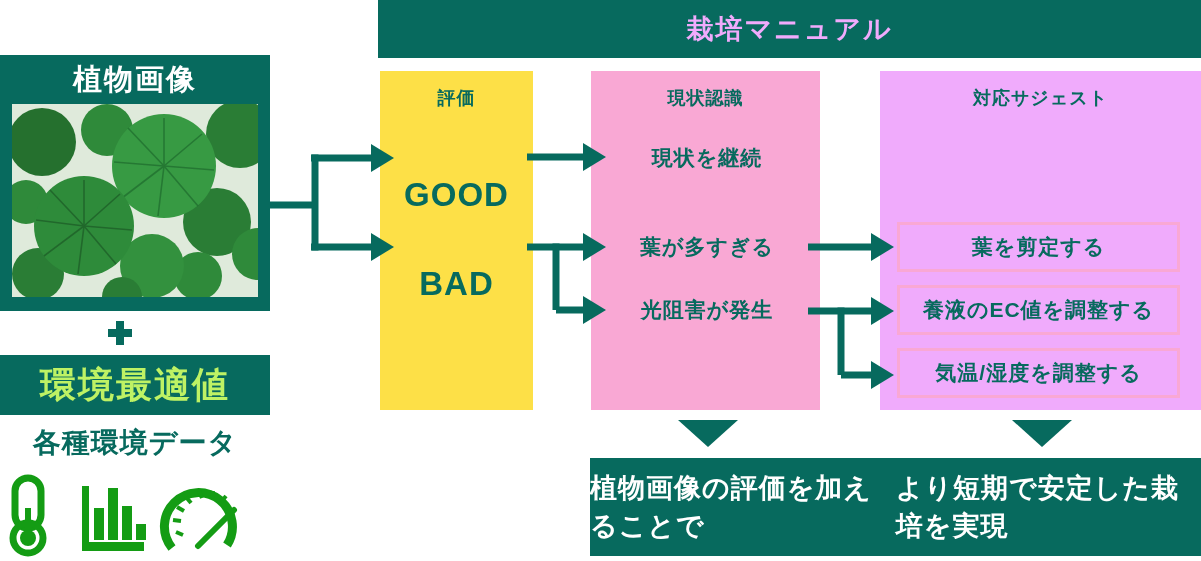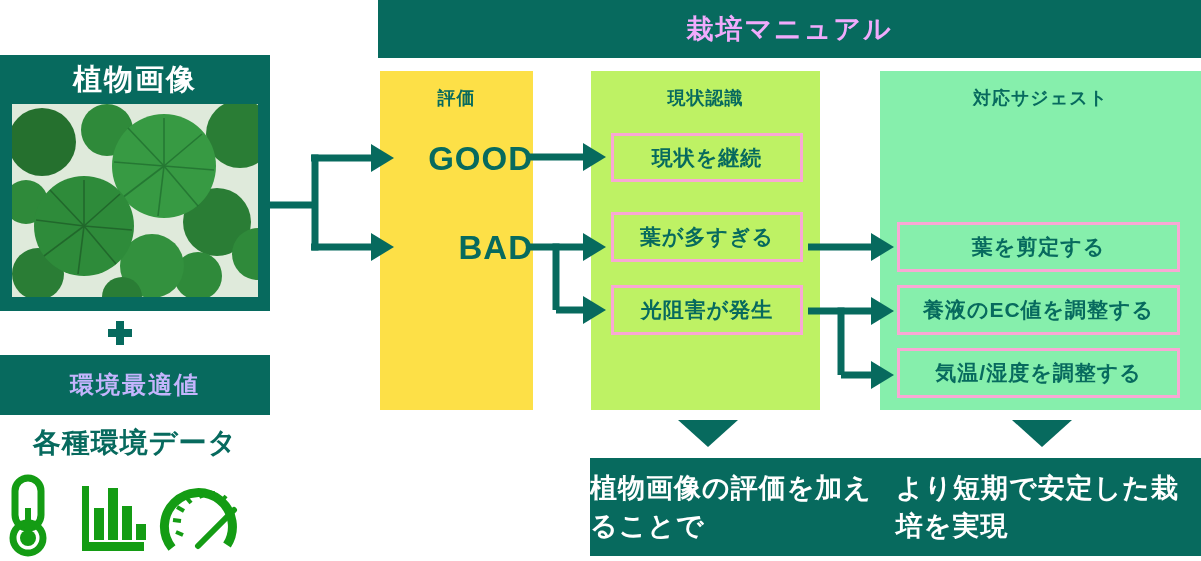--- a/index.html
+++ b/index.html
@@ -10,48 +10,48 @@
   .plant-card { position:absolute; left:0; top:55px; width:270px; height:256px; background:#076a5e; }
   .plant-card .title { height:49px; display:flex; align-items:center; justify-content:center;
     color:#ffffff; font-size:29px; font-weight:bold; letter-spacing:2px; }
   .plant-photo { position:absolute; left:12px; top:49px; width:246px; height:193px; display:block; }
 
   .plus-icon { position:absolute; left:108px; top:321px; width:24px; height:24px; }
   .plus-icon::before { content:""; position:absolute; left:0; top:8px; width:24px; height:8px; background:#076a5e; }
   .plus-icon::after  { content:""; position:absolute; left:8px; top:0; width:8px; height:24px; background:#076a5e; }
 
   .env-bar { position:absolute; left:0; top:355px; width:270px; height:60px; background:#076a5e;
-    display:flex; align-items:center; justify-content:center; color:#c4b5fd; font-size:24px; font-weight:bold; letter-spacing:2px; }
+    display:flex; align-items:center; justify-content:center; color:#bef264; font-size:36px; font-weight:bold; letter-spacing:2px; }
   .env-data-label { position:absolute; left:0; top:424px; width:270px; text-align:center;
     color:#076a5e; font-size:28px; font-weight:bold; letter-spacing:1px; }
   .sensor-icons { position:absolute; left:0; top:474px; width:270px; height:84px; }
 
   
   .top-banner { position:absolute; left:378px; top:0; width:823px; height:58px; background:#076a5e;
     display:flex; align-items:center; justify-content:center; color:#f0abfc; font-size:27px; font-weight:bold; letter-spacing:2px; }
 
   
   .col { position:absolute; top:71px; height:339px; }
   .col-eval    { left:380px; width:153px; background:#fde047; }
-  .col-status  { left:591px; width:229px; background:#bef264; }
-  .col-suggest { left:880px; width:321px; background:#86efac; }
+  .col-status  { left:591px; width:229px; background:#f9a8d4; }
+  .col-suggest { left:880px; width:321px; background:#f0abfc; }
   .col-header { position:absolute; top:15px; left:0; width:100%; text-align:center;
     color:#076a5e; font-size:18px; font-weight:bold; letter-spacing:1px; }
 
-  .eval-word { position:absolute; left:380px; width:153px; text-align:right;
-    color:#076a5e; font-size:33px; font-weight:bold; letter-spacing:1px; }
+  .eval-word { position:absolute; left:380px; width:153px; text-align:center;
+    color:#076a5e; font-size:33px; font-weight:bold; letter-spacing:1px;margin-top:36px; }
   .eval-good { top:140px; }
   .eval-bad  { top:229px; }
 
   .flow-box { position:absolute; border:3px solid #f9a8d4; display:flex; align-items:center; justify-content:center;
     color:#076a5e; font-size:21px; font-weight:bold; letter-spacing:1px; background:transparent; }
   .sbox { left:611px; width:192px; }
   .kbox { left:897px; width:283px; }
   .b1 { top:133px; height:49px; }
-  .b2 { top:212px; height:50px; }
+  .b2 { top:222px; height:50px; }
   .b3 { top:285px; height:50px; }
   .c1 { top:222px; height:50px; }
   .c2 { top:285px; height:50px; }
   .c3 { top:348px; height:50px; }
 
   .connectors { position:absolute; left:0; top:0; width:1201px; height:561px; pointer-events:none; }
 
   .down-triangle { position:absolute; width:0; height:0;
     border-left:30px solid transparent; border-right:30px solid transparent; border-top:27px solid #076a5e; }
   .tri-1 { left:678px; top:420px; }

